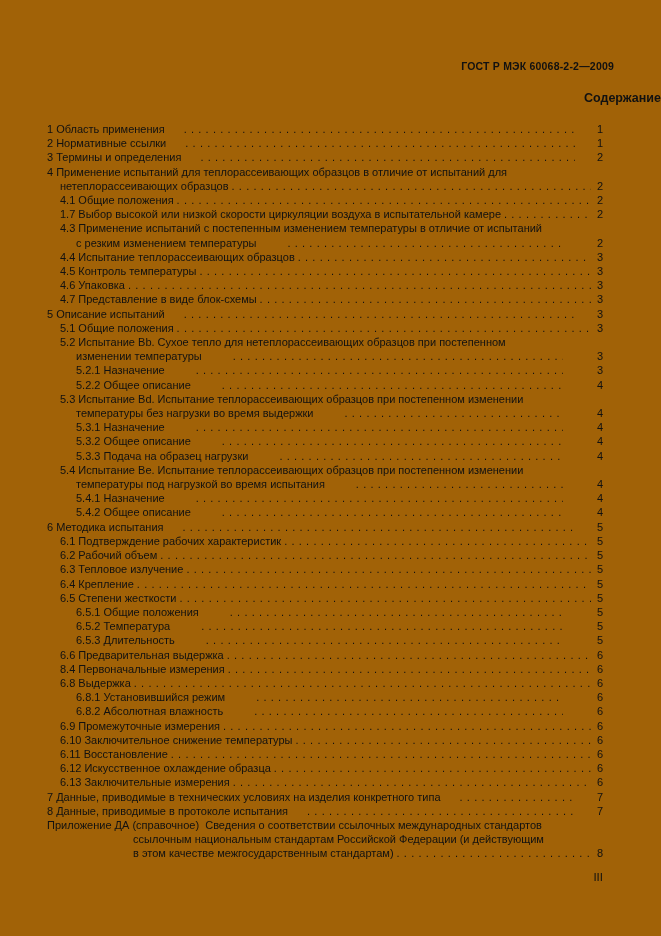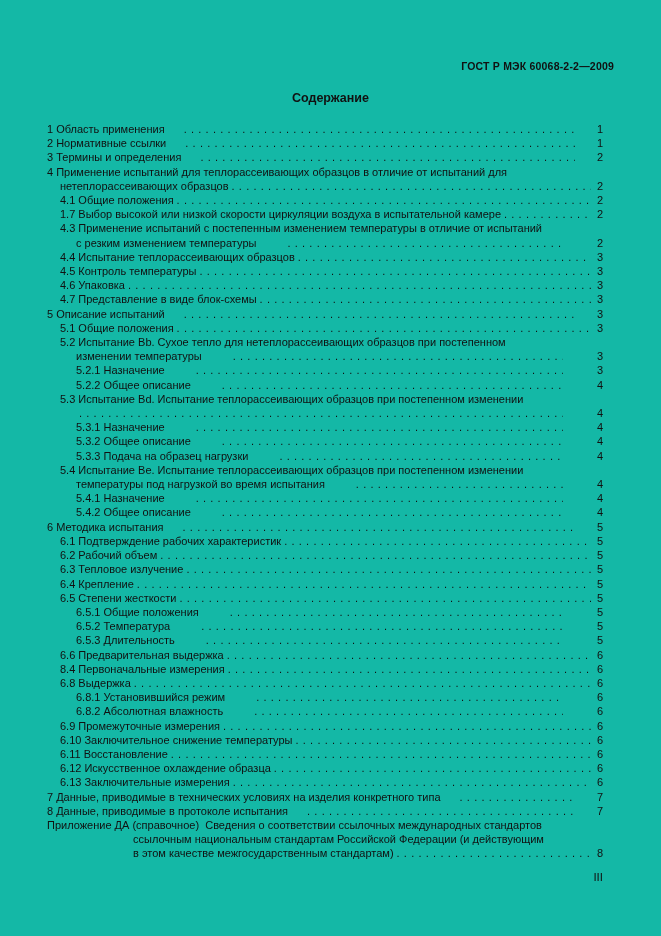--- a/index.html
+++ b/index.html
@@ -6,37 +6,37 @@
   html, body { margin: 0; padding: 0; }
   body {
     background: #ffffff;
     font-family: "Liberation Sans", "DejaVu Sans", sans-serif;
     color: #111111;
   }
   .page {
     position: relative;
     width: 661px;
     height: 936px;
-    background: #14b8a6;
+    background: #a16207;
     overflow: hidden;
   }
   .doc-ref {
     position: absolute;
     top: 60px;
     right: 47px;
     font-size: 10.5px;
     font-weight: bold;
     letter-spacing: 0.2px;
   }
   .title {
     position: absolute;
     top: 91px;
     left: 0;
     width: 100%;
-    text-align: center;
+    text-align: right;
     font-size: 12.5px;
     font-weight: bold;
   }
   .toc {
     position: absolute;
     top: 122px;
     left: 47px;
     right: 58px;
     font-size: 11px;
     line-height: 14.2px;
@@ -170,20 +170,21 @@
       <div class="toc-line lvl2">
     <span class="toc-text">5.2.2 Общее описание</span>
     <span class="dots"></span>
     <span class="page-num">4</span>
   </div>
       <div class="toc-line lvl1">
     <span class="toc-text">5.3 Испытание Bd. Испытание теплорассеивающих образцов при постепенном изменении</span>
 
   </div>
       <div class="toc-line lvl2">
+    <span class="toc-text">температуры без нагрузки во время выдержки</span>
     <span class="dots"></span>
     <span class="page-num">4</span>
   </div>
       <div class="toc-line lvl2">
     <span class="toc-text">5.3.1 Назначение</span>
     <span class="dots"></span>
     <span class="page-num">4</span>
   </div>
       <div class="toc-line lvl2">
     <span class="toc-text">5.3.2 Общее описание</span>

